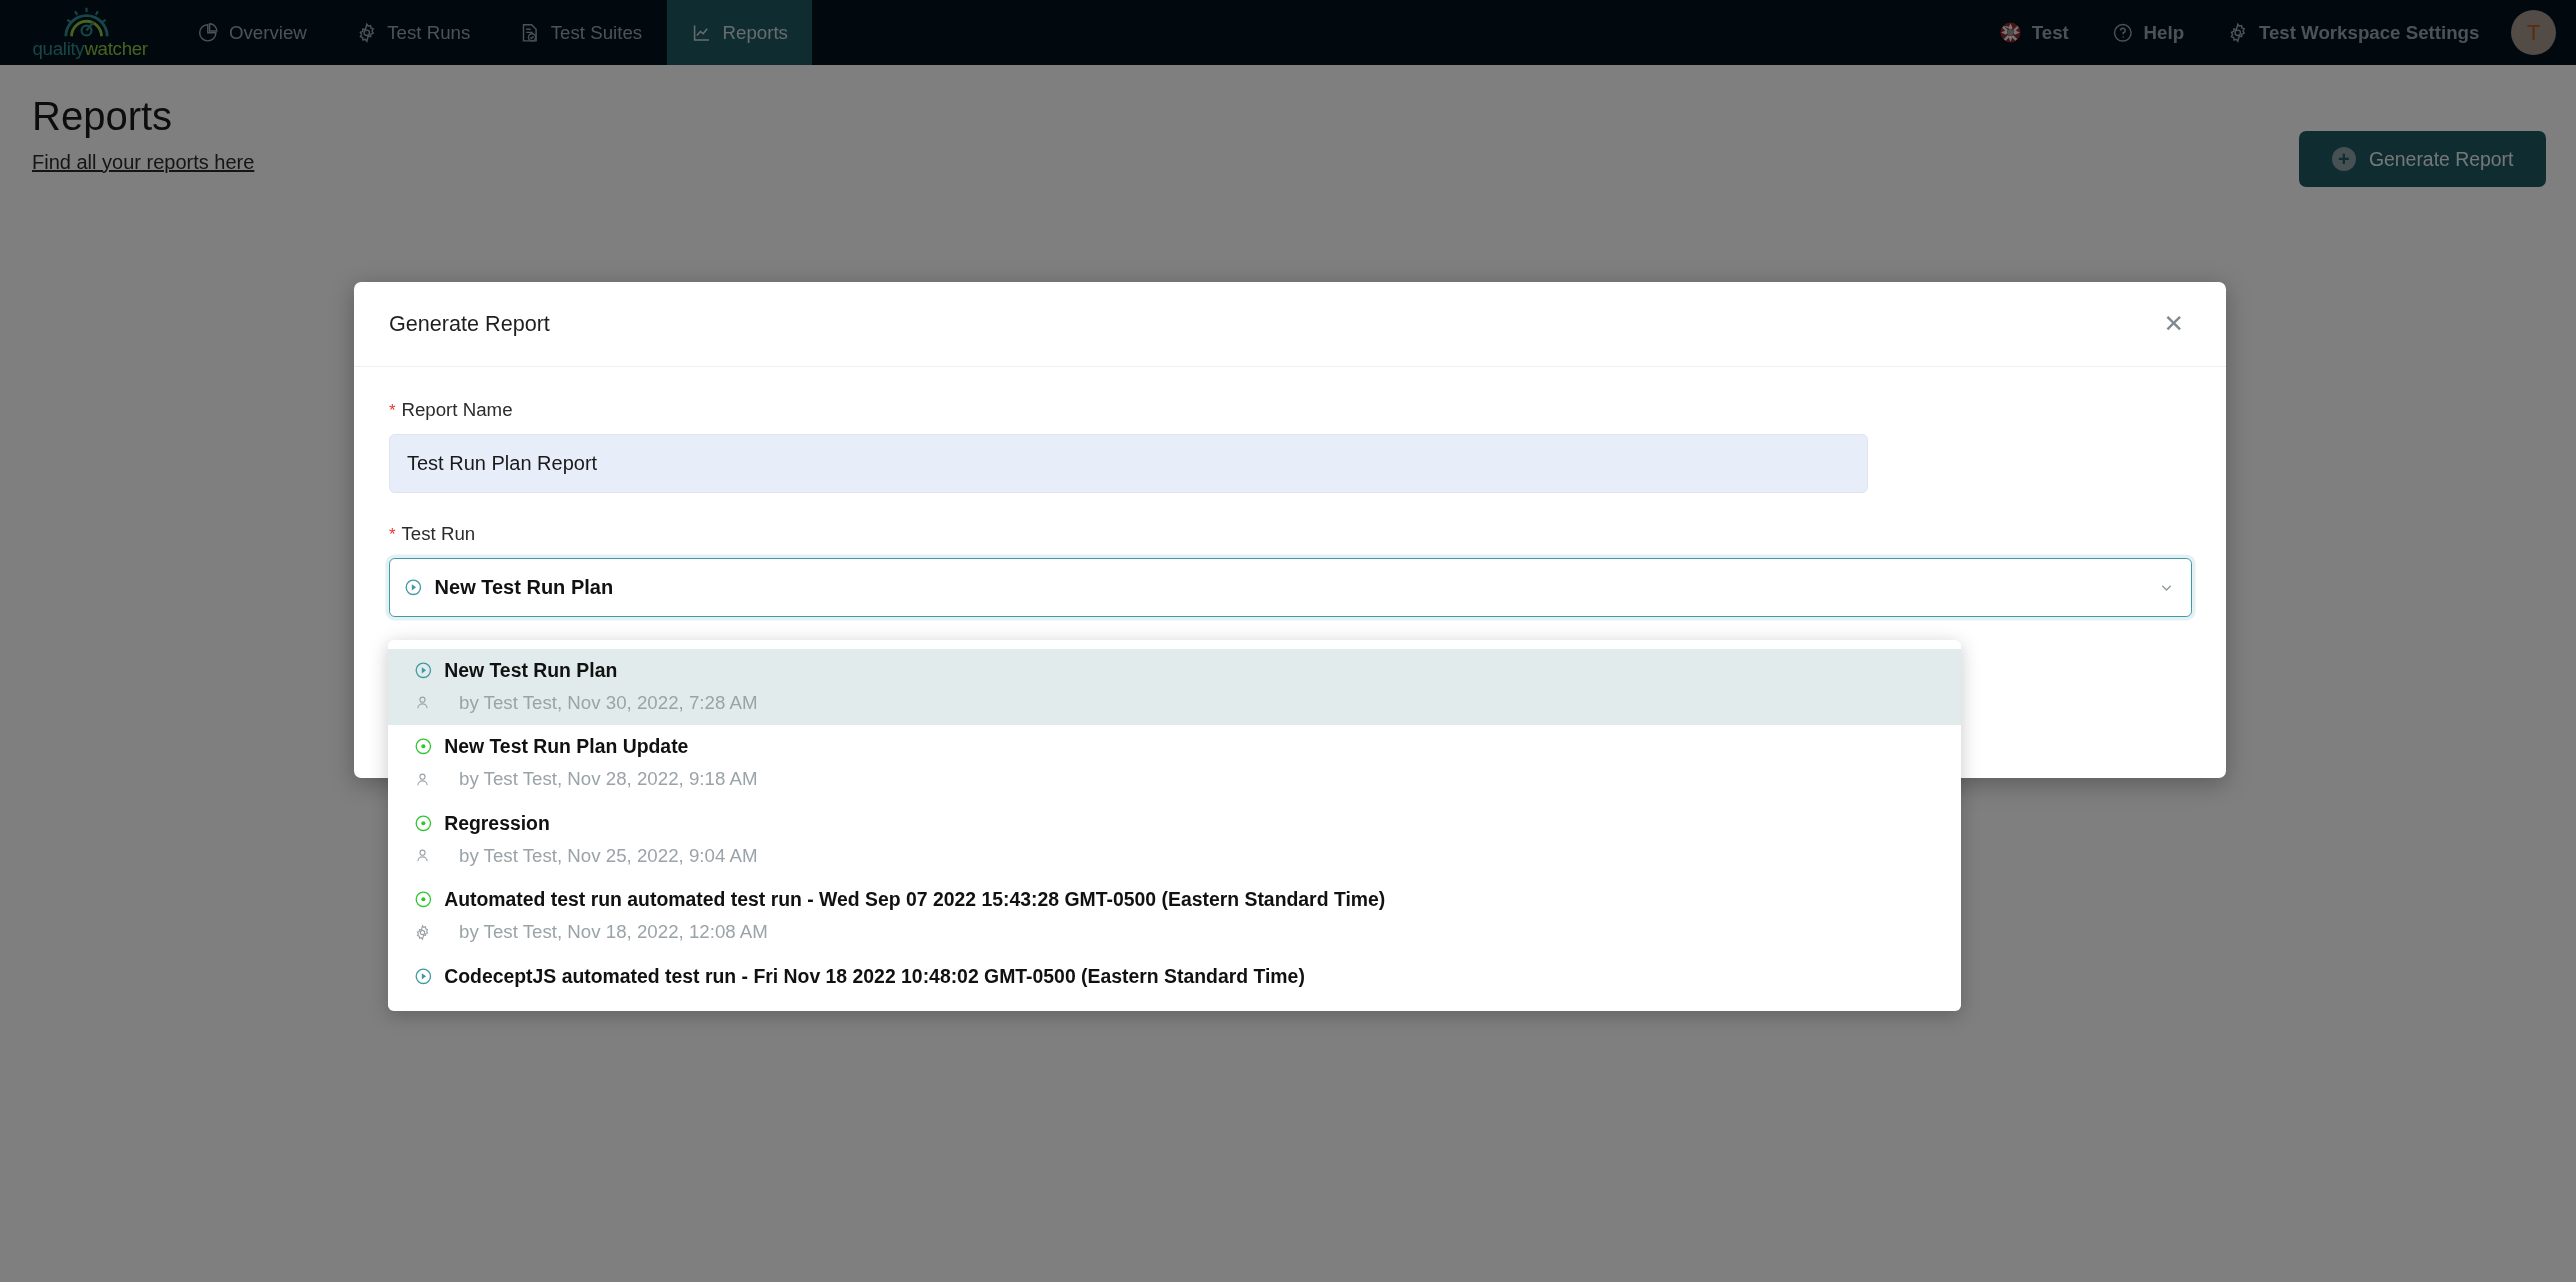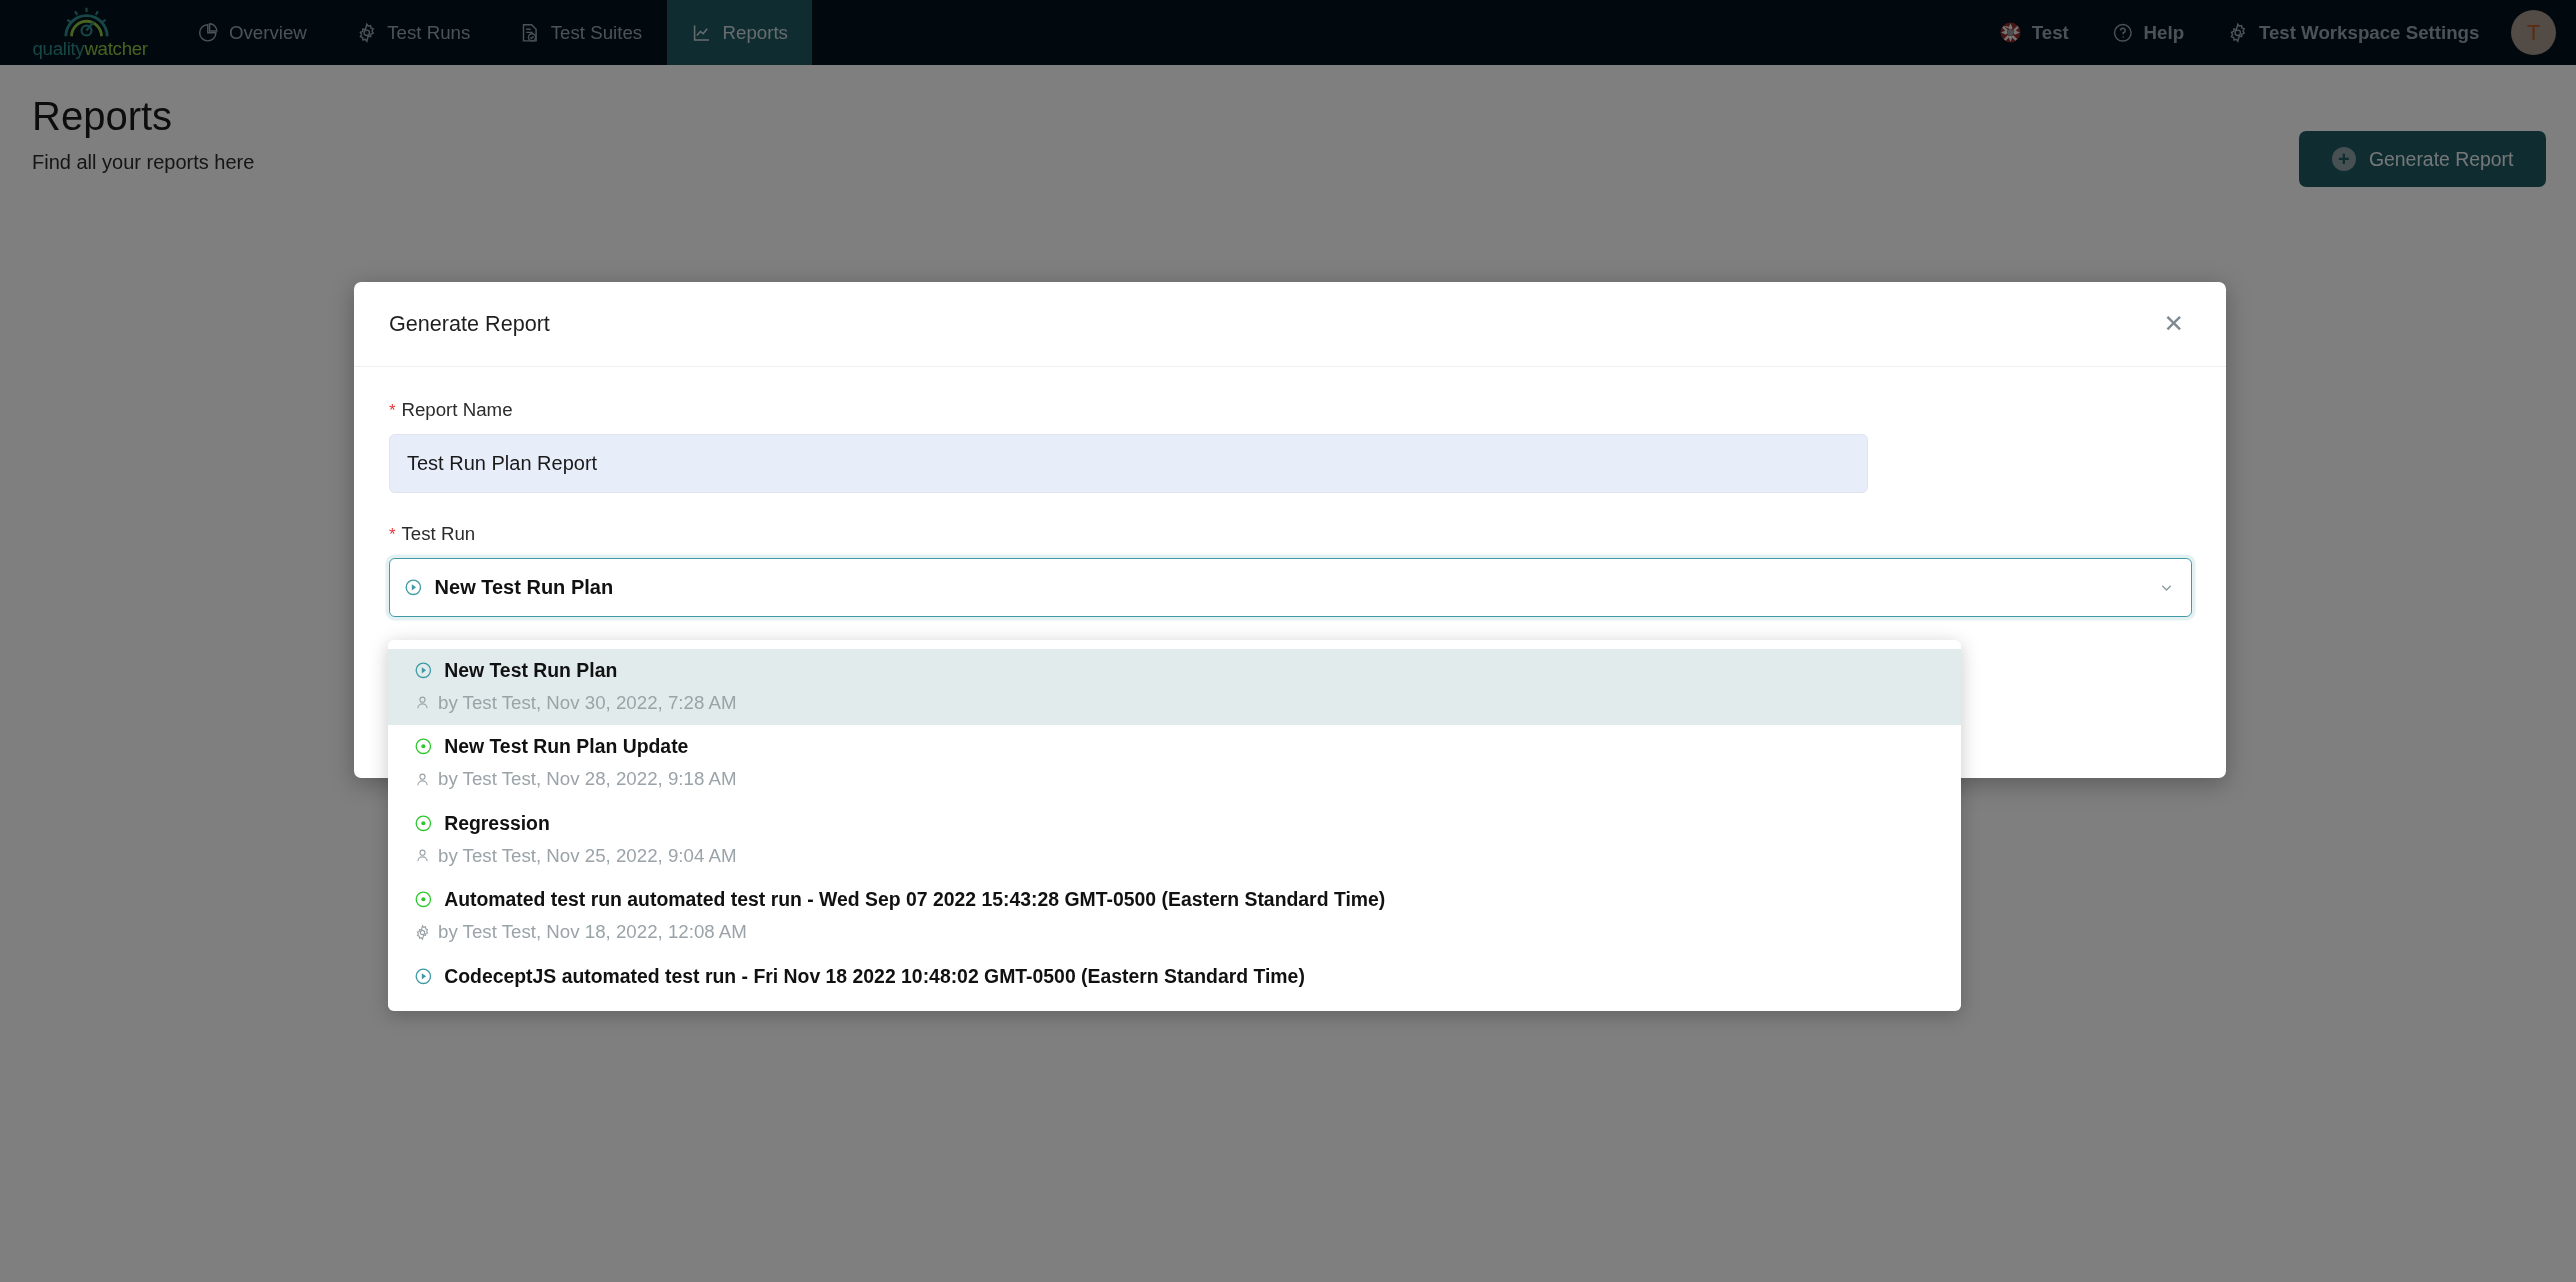--- a/index.html
+++ b/index.html
@@ -55,21 +55,21 @@
   
   .page {
     position: absolute; top: 65px; left: 0;
     width: 2576px; height: 1218px;
     background: #ffffff;
   }
   .page-head {
     position: absolute; top: 29px; left: 32px;
   }
   .page-title { font-size: 40px; color: #1b1b1b; font-weight: 400; line-height: 1.1; }
-  .page-sub { font-size: 20px; color: #2b2b2b; margin-top: 13px; }
+  .page-sub { font-size: 20px; color: #2b2b2b; margin-top: 13px; text-decoration: underline; }
 
   .gen-btn {
     position: absolute; top: 131px; left: 2299px;
     width: 247px; height: 56px; border-radius: 7.2px;
     background: #1f5b63; color: #e9edef;
     display: flex; align-items: center; justify-content: center; gap: 13px;
     font-size: 19.4px; cursor: pointer; border: none;
   }
   .plus-circle {
     width: 24.4px; height: 24.4px; border-radius: 50%;
@@ -145,21 +145,21 @@
     padding: 8.6px 0 11.5px 0;
     overflow: hidden;
   }
   .dd-item { padding: 10px 26px 11.5px 26px; cursor: pointer; }
   .dd-item.selected { background: #e1ebeb; }
   .dd-row-main {
     display: flex; align-items: center; gap: 11.5px;
     font-size: 19.4px; font-weight: 700; color: #111; white-space: nowrap;
   }
   .dd-row-sub {
-    display: flex; align-items: center; gap: 7px;
+    display: flex; align-items: center; gap: 28px;
     font-size: 18.7px; color: #9aa3a8; margin-top: 10px; white-space: nowrap;
   }
 </style>
 </head>
 <body>
 
 <div id="root">
 
   <div class="navbar">
 

